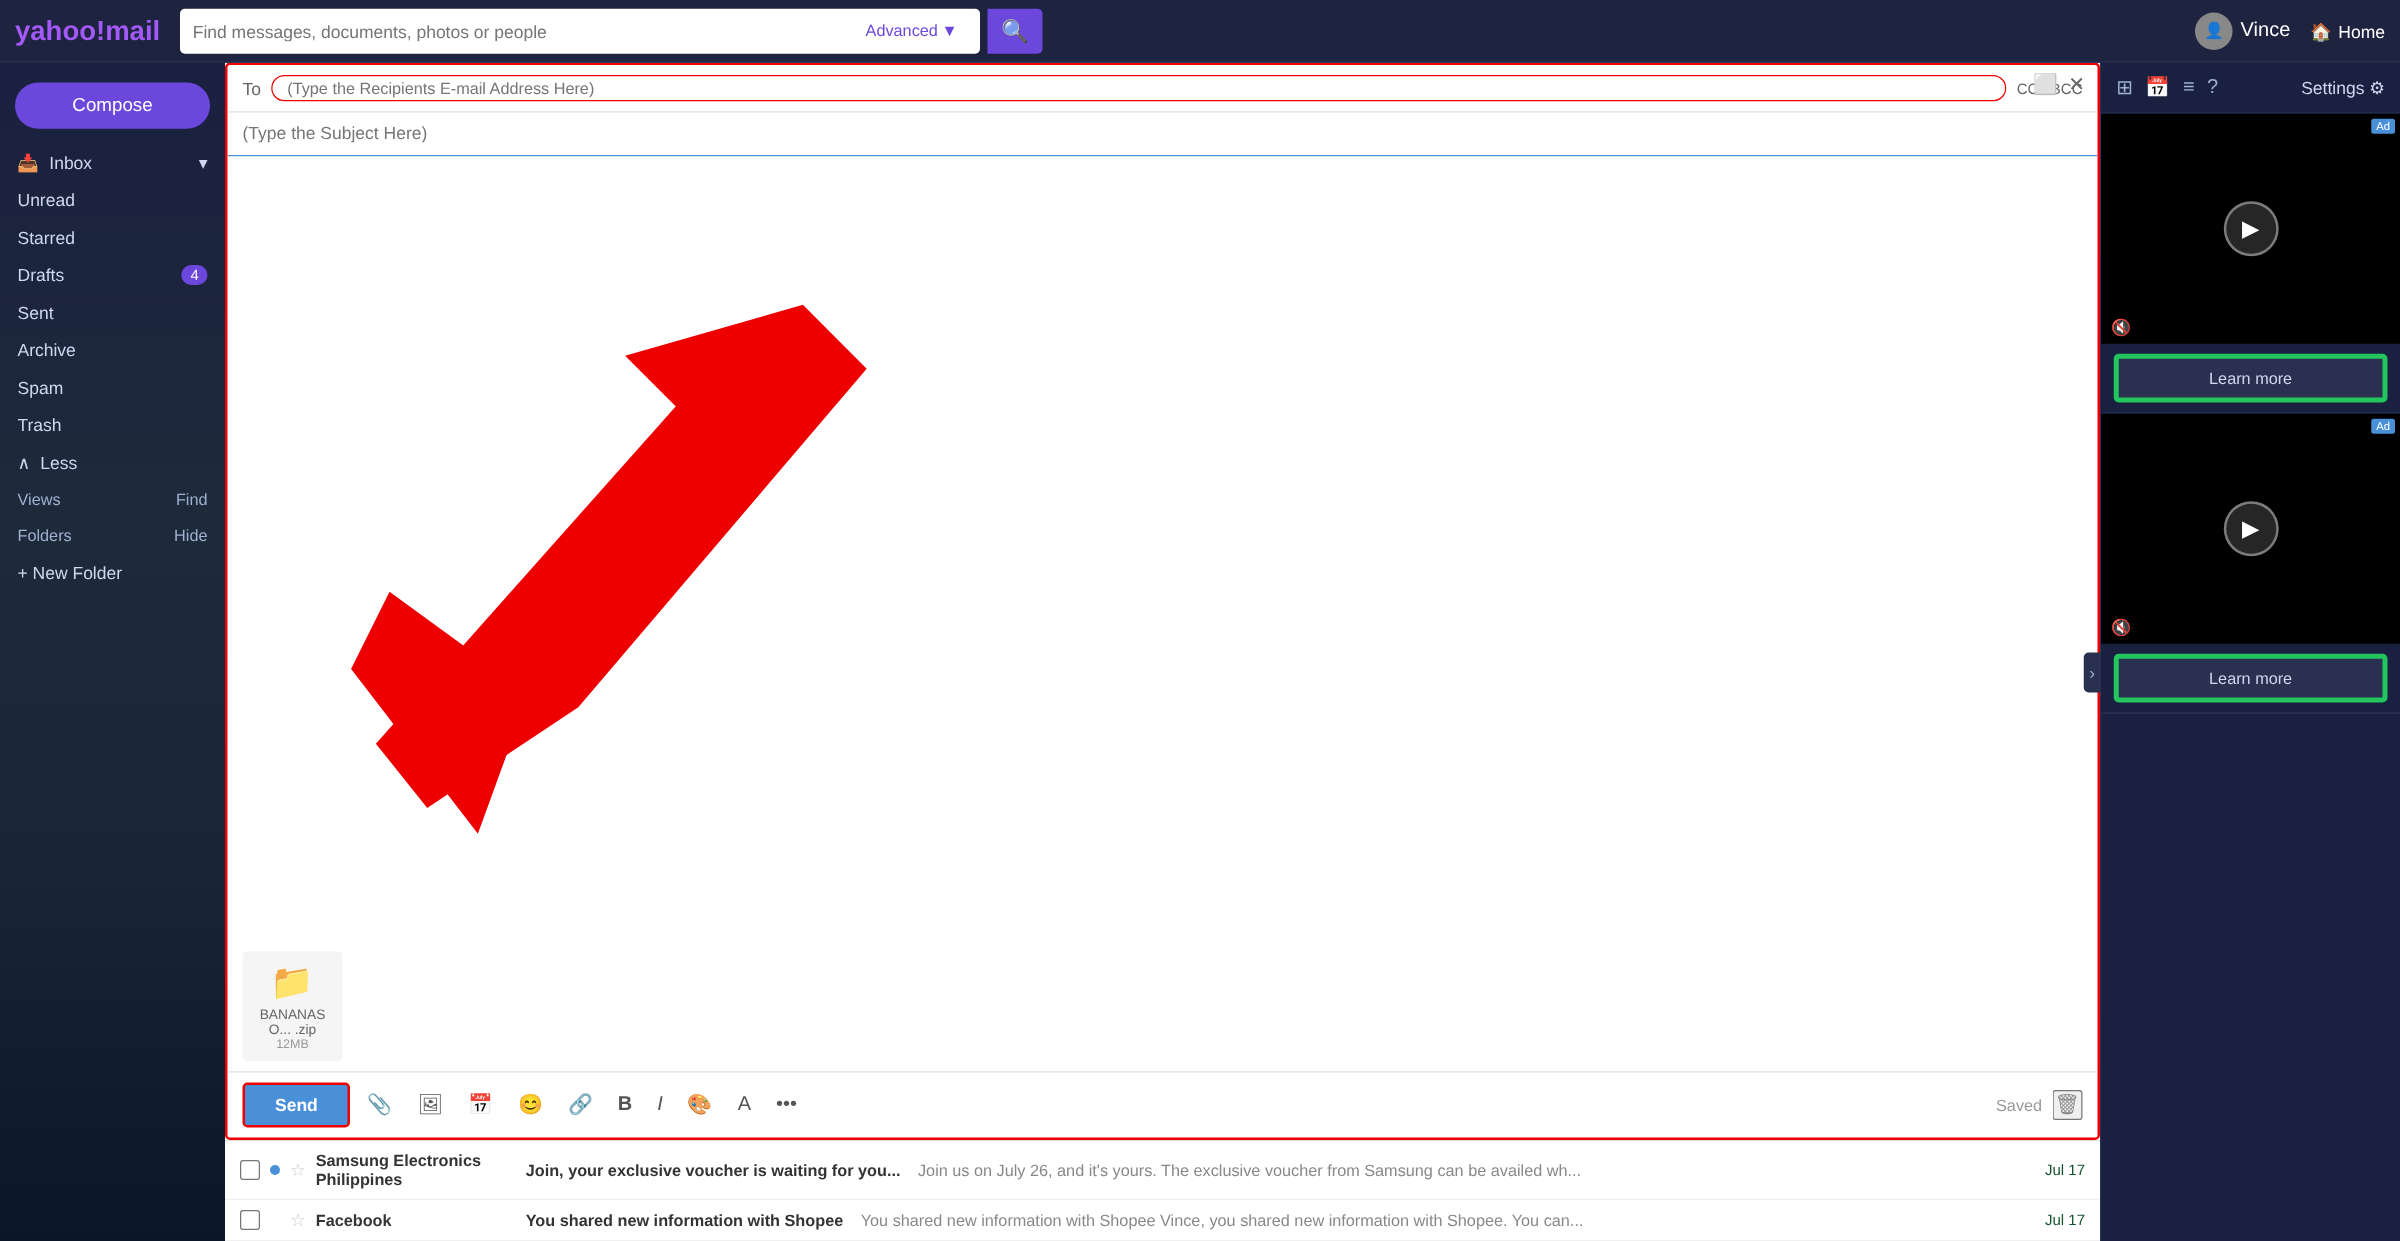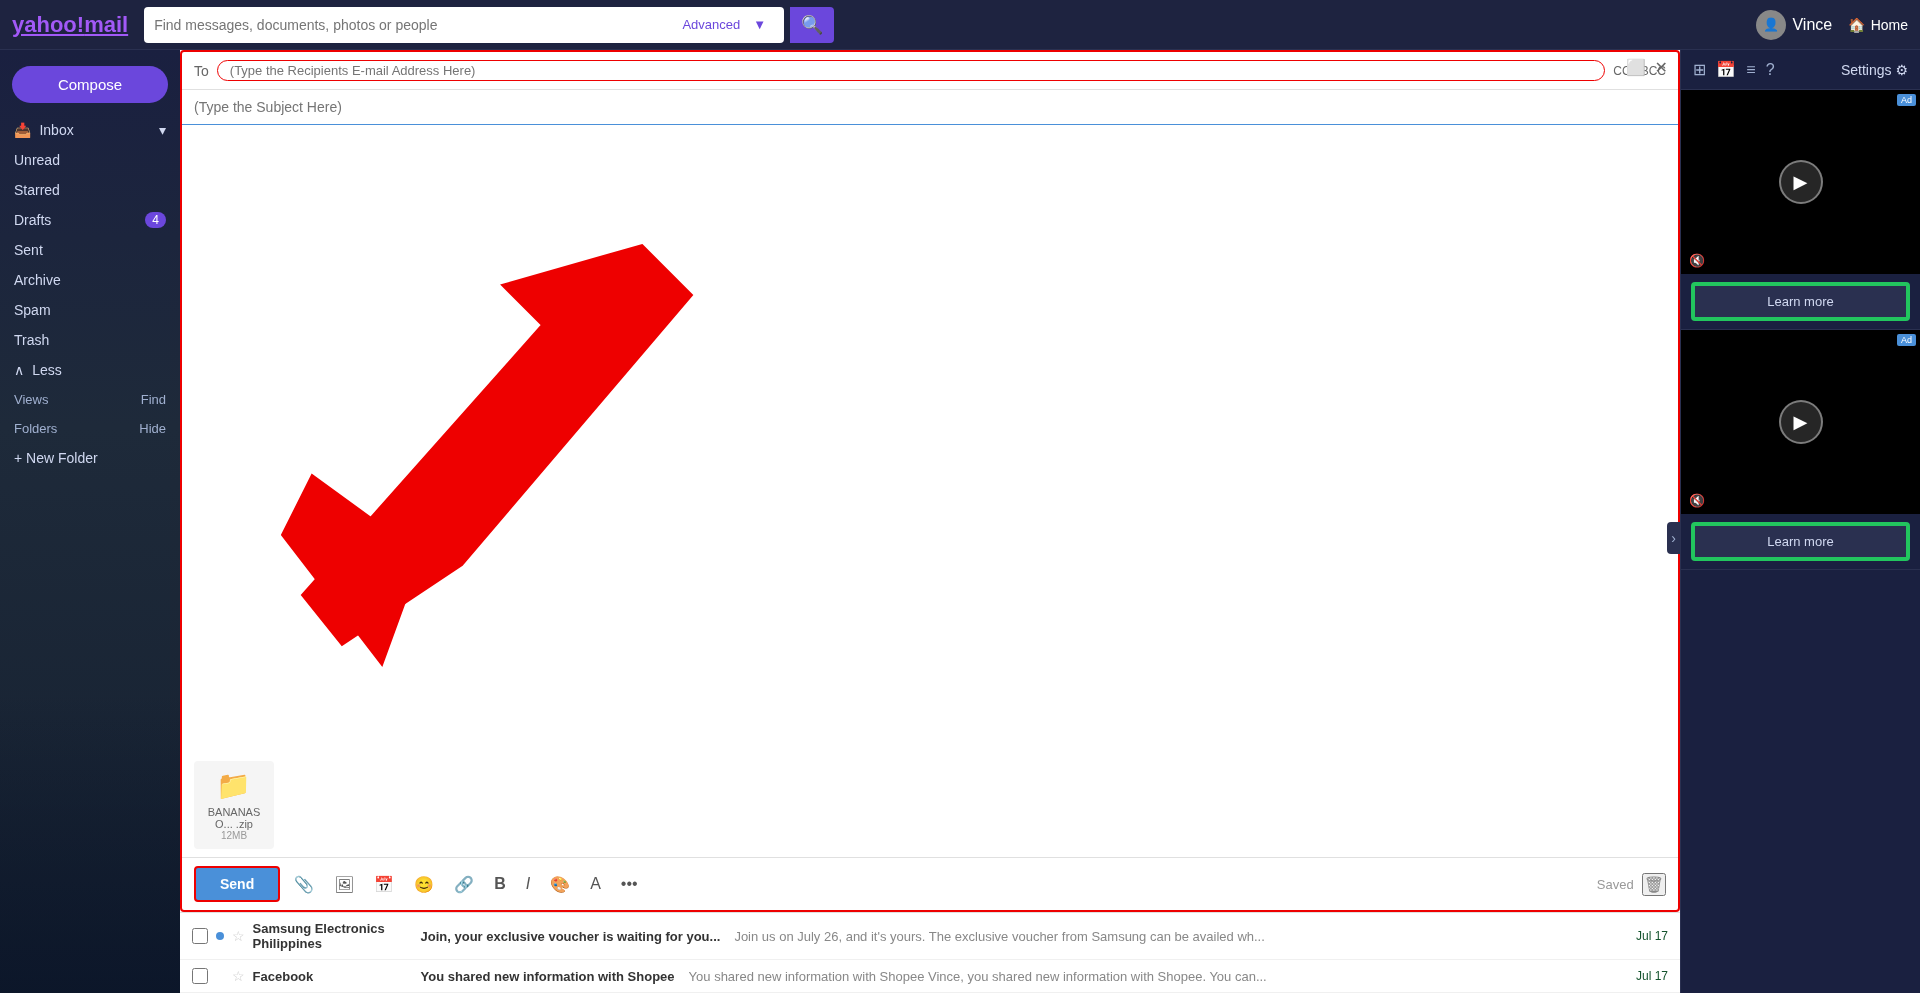--- a/index.html
+++ b/index.html
@@ -16,21 +16,21 @@
       flex-shrink: 0;
       z-index: 100;
     }
     .logo {
       font-size: 22px;
       font-weight: bold;
       color: #fff;
       margin-right: 16px;
       white-space: nowrap;
     }
-    .logo span { color: #a259f7; text-decoration: underline; }
+    .logo span { color: #a259f7; }
     .search-bar {
       flex: 1;
       max-width: 640px;
       display: flex;
       align-items: center;
       background: #fff;
       border-radius: 4px;
       height: 36px;
       padding: 0 10px;
     }
@@ -41,21 +41,21 @@
       font-size: 14px;
       color: #333;
       background: transparent;
     }
     .search-advanced {
       color: #6b47dc;
       font-size: 13px;
       cursor: pointer;
       display: flex;
       align-items: center;
-      gap: 13px;
+      gap: 3px;
       margin-right: 8px;
     }
     .search-btn {
       background: #6b47dc;
       border: none;
       border-radius: 0 4px 4px 0;
       width: 44px;
       height: 36px;
       cursor: pointer;
       display: flex;

